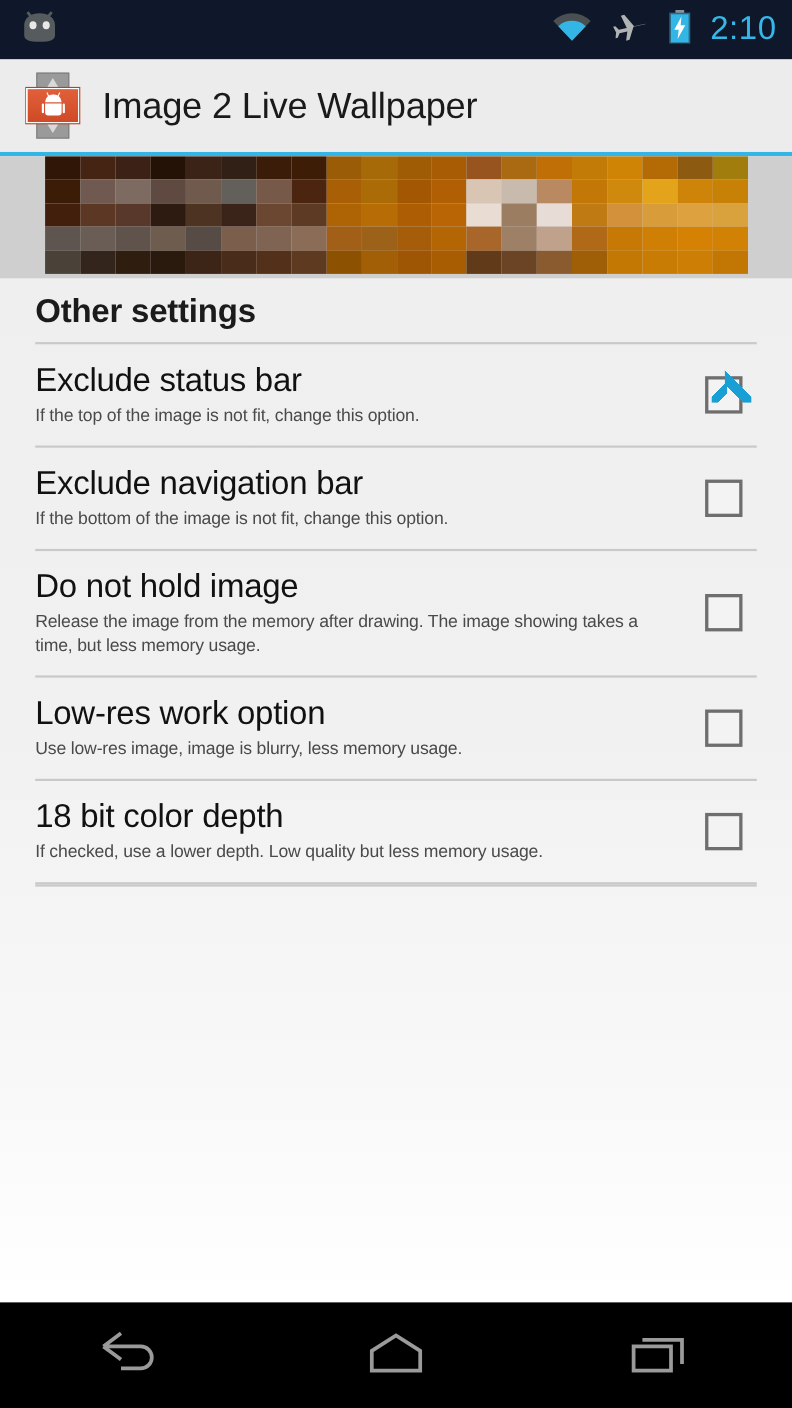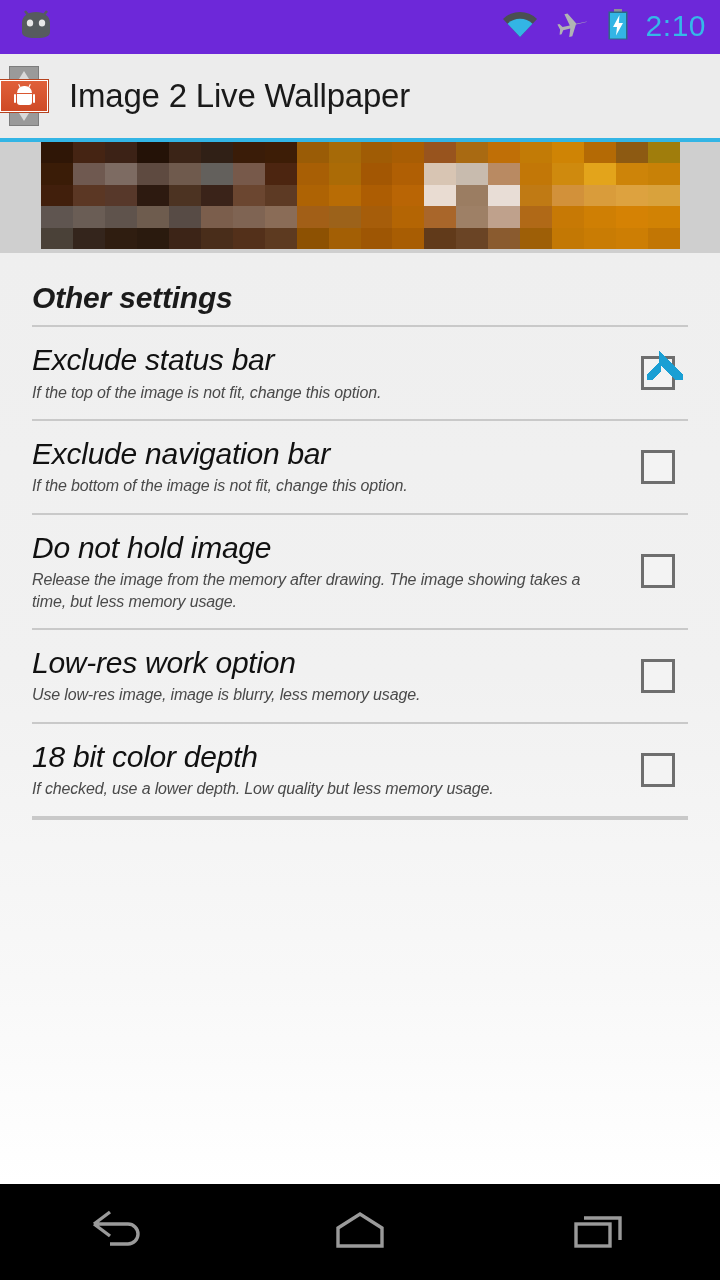--- a/index.html
+++ b/index.html
@@ -11,37 +11,38 @@
   }
   #screen {
     position:relative;
     width:720px; height:1280px;
     display:flex; flex-direction:column;
     background:#efefef;
   }
 
   
   .status-bar {
-    height:54px; background:#6d28d9;
+    height:54px; background:#0f172a;
     display:flex; align-items:center;
     padding:0 14px 0 18px;
     flex:0 0 auto;
   }
   .status-left { display:flex; align-items:center; }
   .status-right { margin-left:auto; display:flex; align-items:center; gap:17px; }
   .status-clock {
     color:#35b8e8; font-size:30px; letter-spacing:0.5px;
     line-height:1; font-weight:400; padding-bottom:2px;
   }
   .sicon { display:block; }
 
   
   .action-bar {
     height:84px; background:#ececec;
     display:flex; align-items:center;
+    padding-left:24px;
     flex:0 0 auto;
     position:relative;
   }
   .app-icon { width:48px; height:60px; position:relative; flex:0 0 auto; }
   .app-icon .band {
     position:absolute; left:9px; width:30px; height:18px;
     background:#9a9a9a; border:1px solid #7d7d7d;
     display:flex; align-items:center; justify-content:center;
   }
   .app-icon .band.top { top:0; }
@@ -99,22 +100,20 @@
     grid-template-columns:repeat(20,1fr);
     grid-template-rows:repeat(5,1fr);
   }
   .thumb i { display:block; }
 
   
   .content {
     flex:1 1 auto; min-height:0;
     background:linear-gradient(180deg,#efefef 0%,#f1f1f1 45%,#f8f8f8 78%,#ffffff 100%);
     overflow:hidden;
-    padding-top:14px;
-    font-style:italic;
   }
   .section-header {
     font-size:30px; font-weight:bold; color:#1b1b1b;
     padding:14px 0 10px 32px; letter-spacing:-0.2px;
   }
   .divider { height:2px; background:#c9c9c9; margin:0 32px; }
 
   .pref-row {
     display:flex; align-items:flex-start;
     padding:16px 32px 16px 32px;

